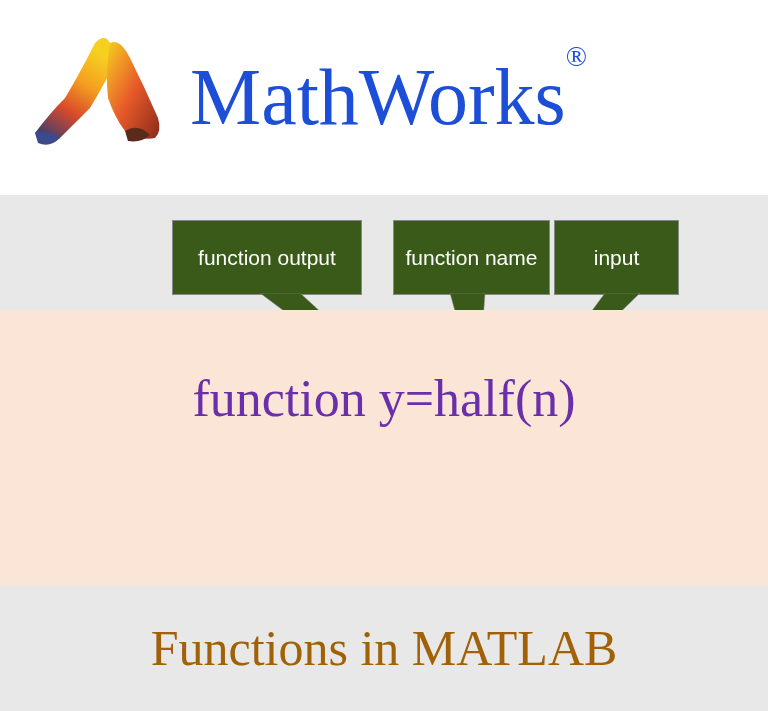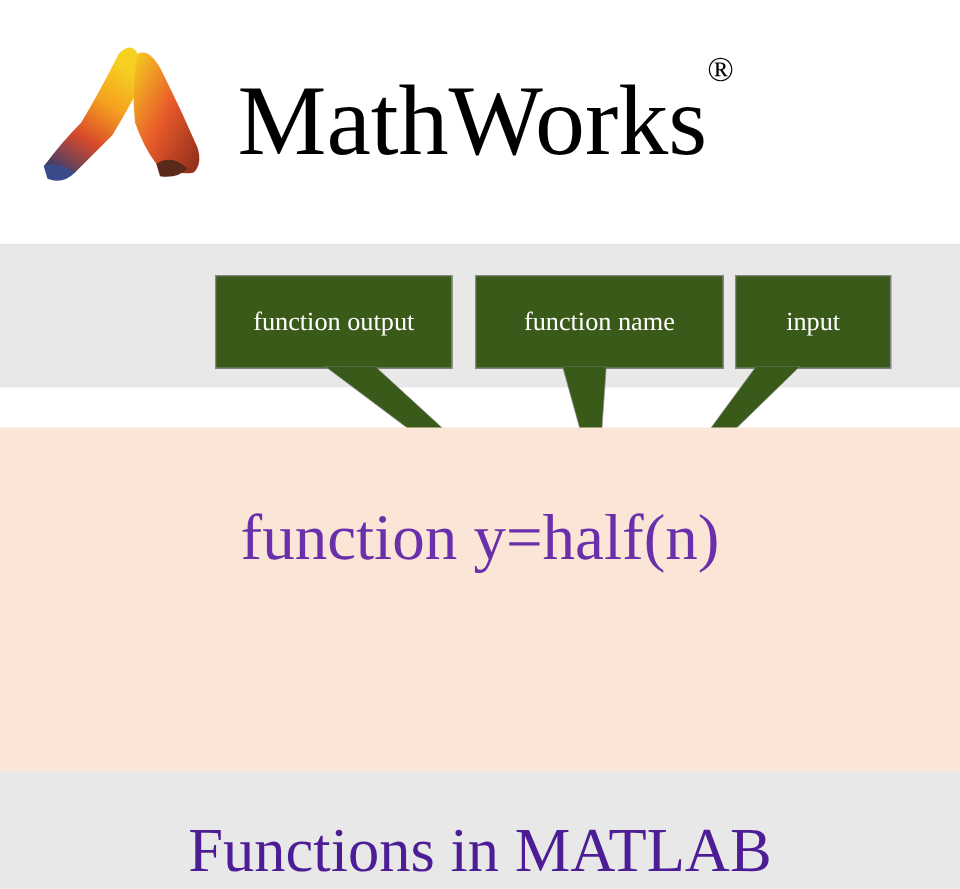--- a/index.html
+++ b/index.html
@@ -17,79 +17,78 @@
     align-items: center;
     padding-left: 20px;
     gap: 20px;
   }
   .logo-icon {
     width: 150px;
     height: 150px;
   }
   .brand-text {
     font-size: 80px;
-    color: #000000;
+    color: #1d4ed8;
     font-family: Georgia, serif;
     position: relative;
   }
   .reg-mark {
     font-size: 28px;
     vertical-align: super;
     position: relative;
     top: -30px;
   }
   .gray-band {
     height: 115px;
     background: #e8e8e8;
     position: relative;
   }
   .peach-band {
     height: 275px;
     background: #fbe5d6;
     position: relative;
-    margin-top: 32px;
   }
   .bottom-gray {
     height: 126px;
     background: #e8e8e8;
     display: flex;
     align-items: center;
     justify-content: center;
   }
   .callout-box {
     position: absolute;
     background: #3a5a1a;
     color: #ffffff;
-    font-family: Liberation Serif, serif;
+    font-family: Liberation Sans, sans-serif;
     font-size: 21px;
     padding: 0;
     display: flex;
     align-items: center;
     justify-content: center;
     border: 1px solid #888;
     top: 25px;
     height: 75px;
   }
   .callout-1 { left: 172px; width: 190px; }
-  .callout-2 { left: 380px; width: 199px; }
-  .callout-3 { left: 588px; width: 125px; }
+  .callout-2 { left: 393px; width: 157px; }
+  .callout-3 { left: 554px; width: 125px; }
   .code-block {
     position: absolute;
     left: 0;
     right: 0;
     top: 55px;
     text-align: center;
     font-size: 52px;
     color: #6a2faa;
     line-height: 1.3;
     font-family: Georgia, 'Times New Roman', serif;
   }
   .footer-title {
     font-size: 50px;
-    color: #4c1d95;
+    color: #a16207;
     font-family: Georgia, serif;
   }
   .pointer-svg {
     position: absolute;
     pointer-events: none;
   }
 </style>
 </head>
 <body>
 

